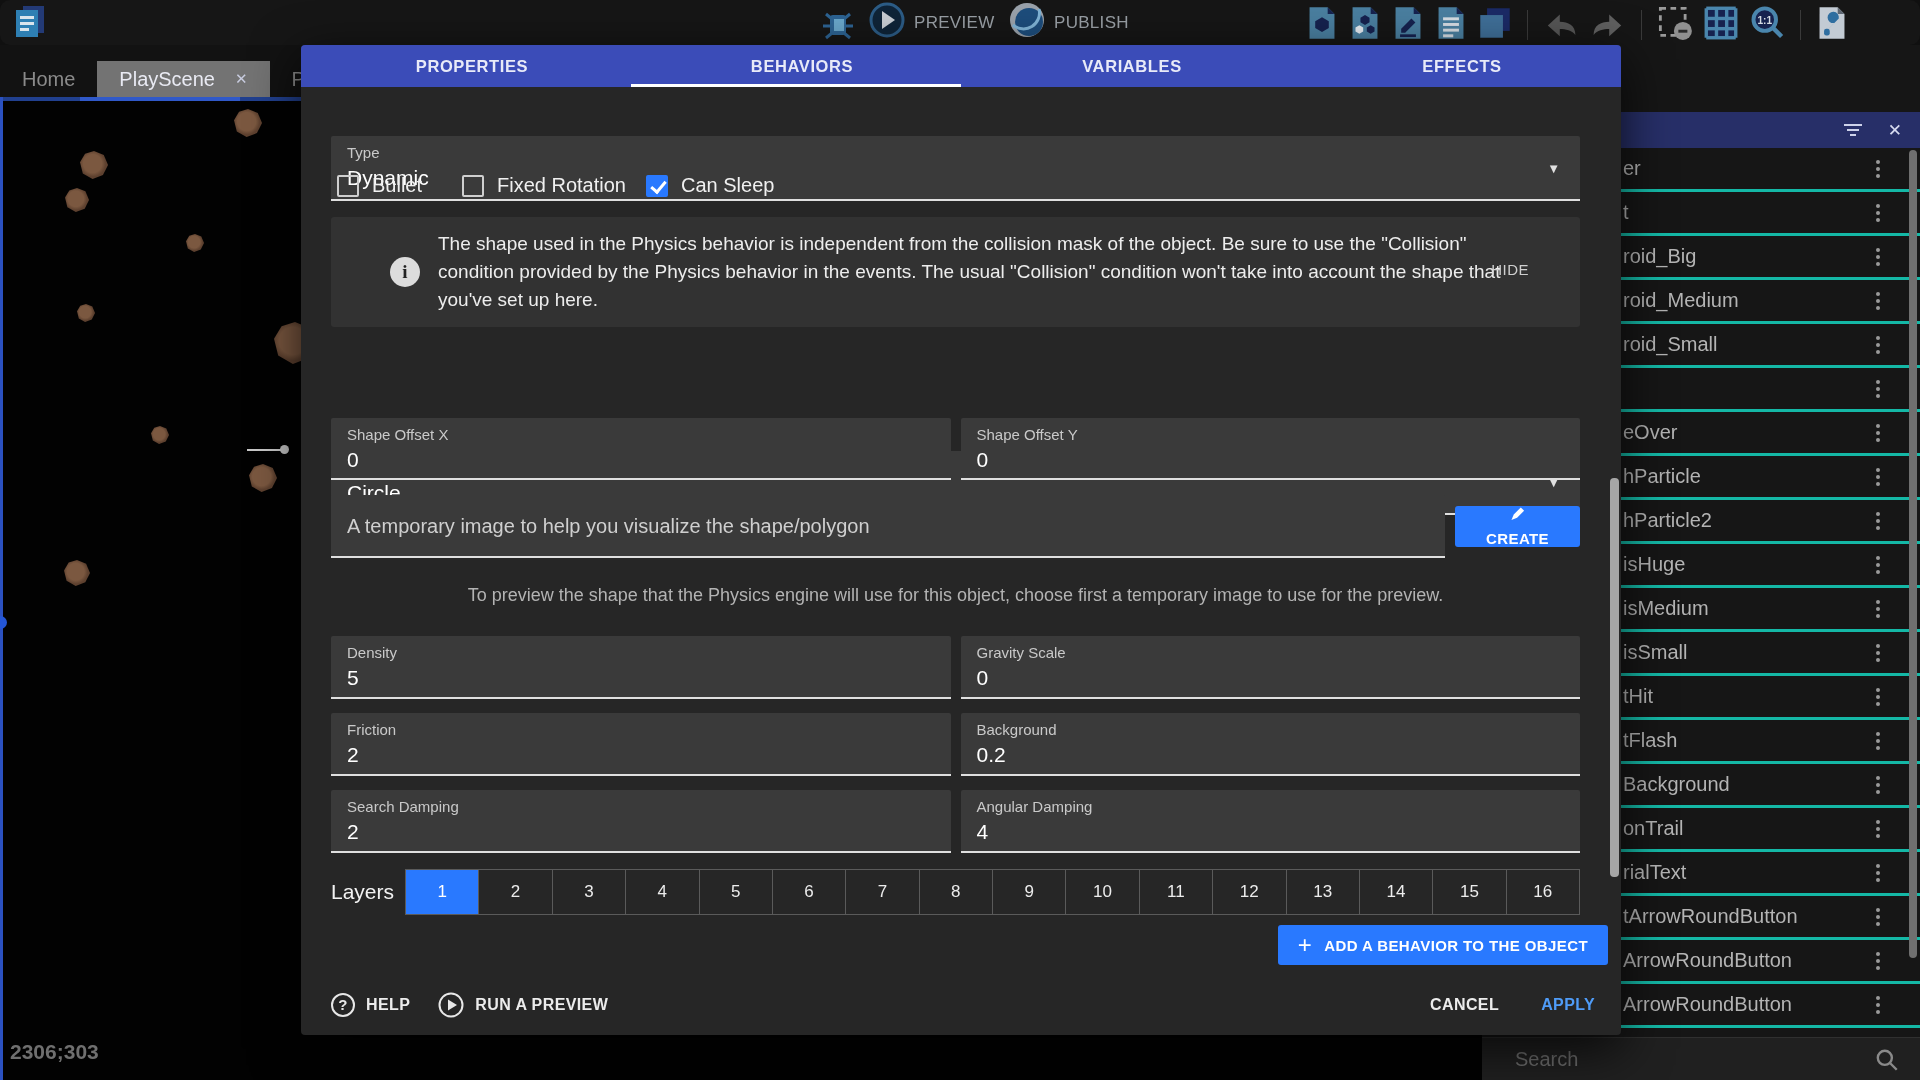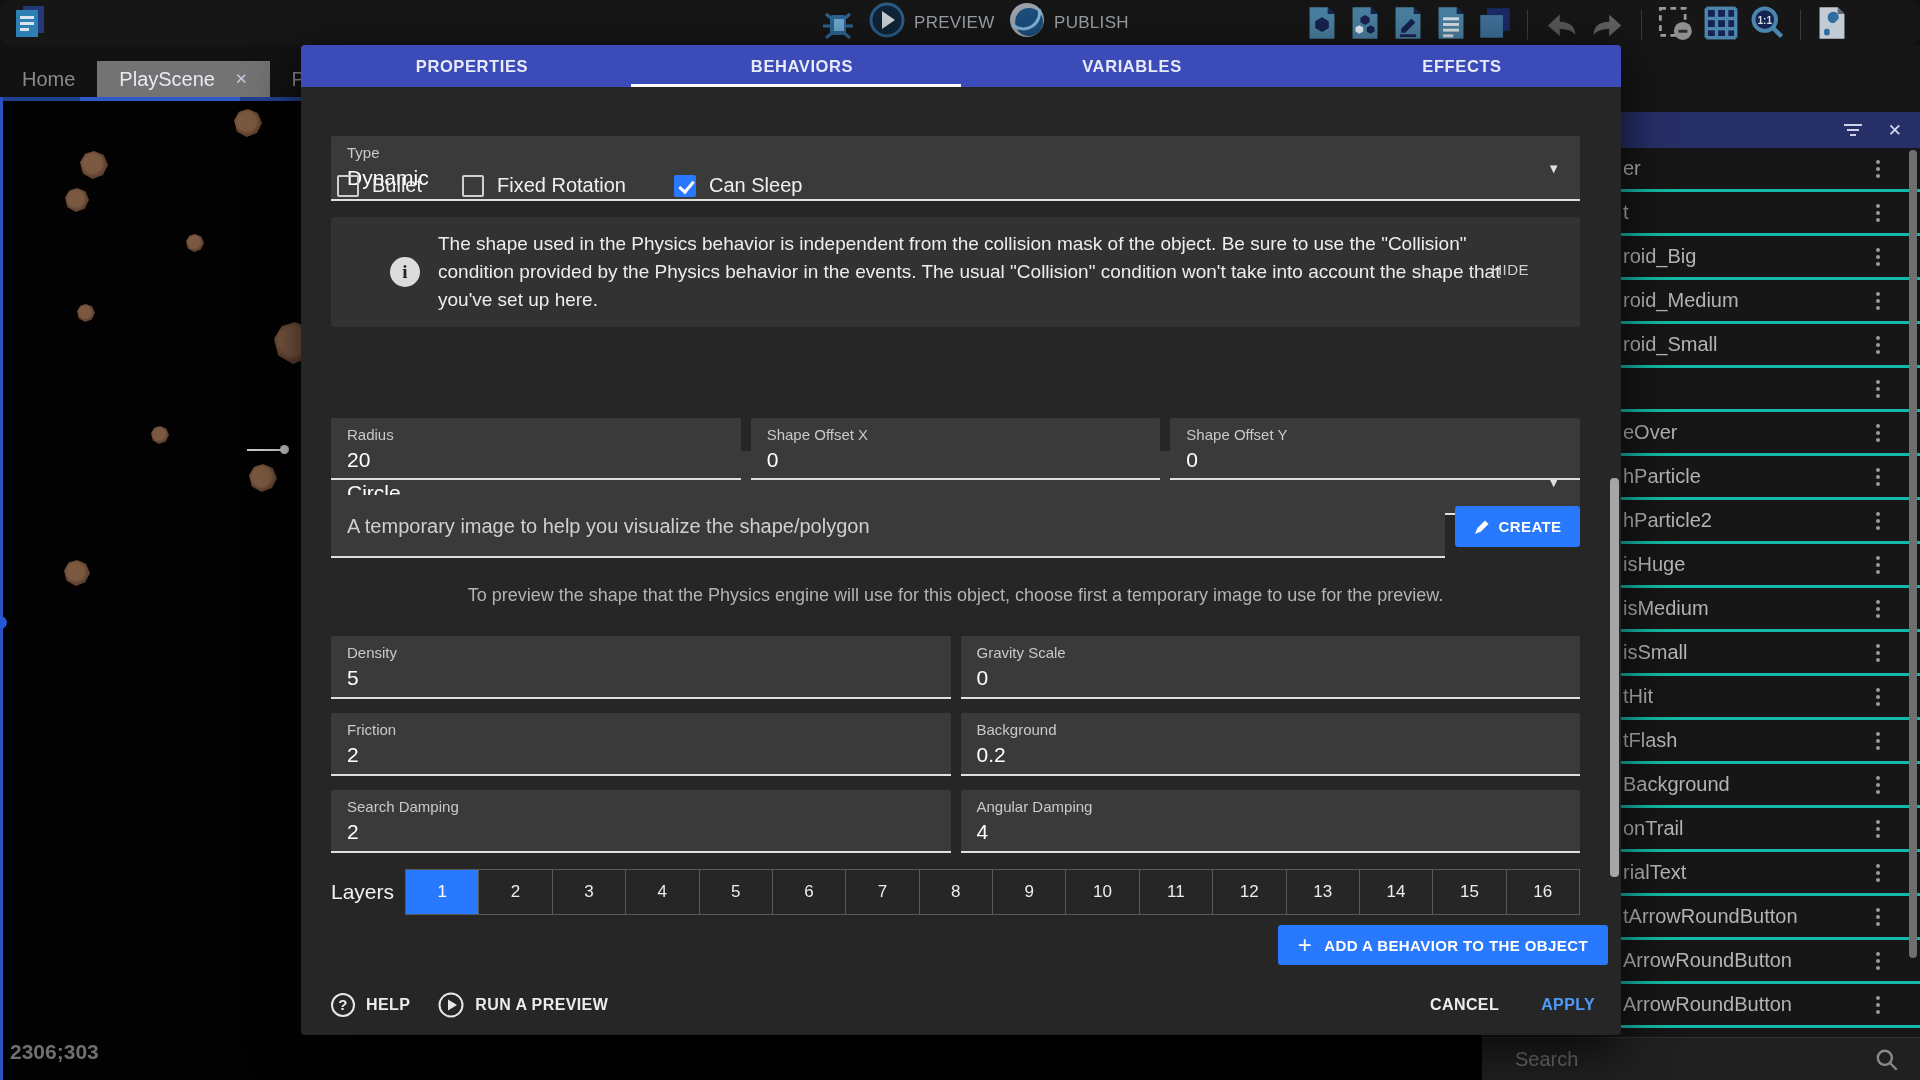--- a/index.html
+++ b/index.html
@@ -460,21 +460,21 @@
       <span class="flabel">Type</span>
       <span class="fvalue">Dynamic</span>
       <span class="caret">▼</span>
     </div>
 
     <div class="row chkrow" style="left:36px;top:126px;height:29px;">
       <div class="chk-item" style="margin-right:40px;">
         <span class="gd-checkbox"></span>
         <span class="clabel">Bullet</span>
       </div>
-      <div class="chk-item" style="margin-right:48px;">
+      <div class="chk-item" style="margin-right:20px;">
         <span class="gd-checkbox"></span>
         <span class="clabel">Fixed Rotation</span>
       </div>
       <div class="chk-item">
         <span class="gd-checkbox checked"></span>
         <span class="clabel">Can Sleep</span>
       </div>
     </div>
 
     <div class="row infobox" style="left:30px;top:172px;width:1249px;height:110px;">
@@ -484,38 +484,34 @@
     </div>
 
     <div class="row fieldbox" style="left:30px;top:299px;width:1249px;height:64px;">
       <span class="flabel">Shape</span>
       <span class="fvalue">Circle</span>
       <span class="caret">▼</span>
     </div>
 
     <div class="row" style="left:30px;top:373px;width:1249px;height:62px;display:flex;gap:10px;">
       <div class="fieldbox" style="flex:1;">
-        <span class="flabel">Radius</span>
-        <span class="fvalue">20</span>
-      </div>
-      <div class="fieldbox" style="flex:1;">
         <span class="flabel">Shape Offset X</span>
         <span class="fvalue">0</span>
       </div>
       <div class="fieldbox" style="flex:1;">
         <span class="flabel">Shape Offset Y</span>
         <span class="fvalue">0</span>
       </div>
     </div>
 
     <div class="row" style="left:30px;top:450px;width:1249px;height:63px;">
       <div class="fieldbox" style="position:absolute;left:0;top:0;width:1114px;height:63px;">
         <span style="position:absolute;left:16px;top:20px;font-size:20px;color:#cfcfcf;">A temporary image to help you visualize the shape/polygon</span>
       </div>
-      <div class="create-btn" style="left:1124px;top:11px;width:125px;height:41px;">
+      <div class="create-btn" style="left:1124px;top:11px;width:125px;height:41px;flex-direction:column;">
         <svg width="16" height="16" viewBox="0 0 16 16">
           <path d="M1 15 l2.5 -6 7.5 -7.5 3.5 3.5 -7.5 7.5 z" fill="#ffffff"></path>
         </svg>
         <span>CREATE</span>
       </div>
     </div>
 
     <div class="row note" style="left:30px;top:540px;width:1249px;">To preview the shape that the Physics engine will use for this object, choose first a temporary image to use for the preview.</div>
 
     <div class="row" style="left:30px;top:591px;width:1249px;height:63px;display:flex;gap:10px;">

